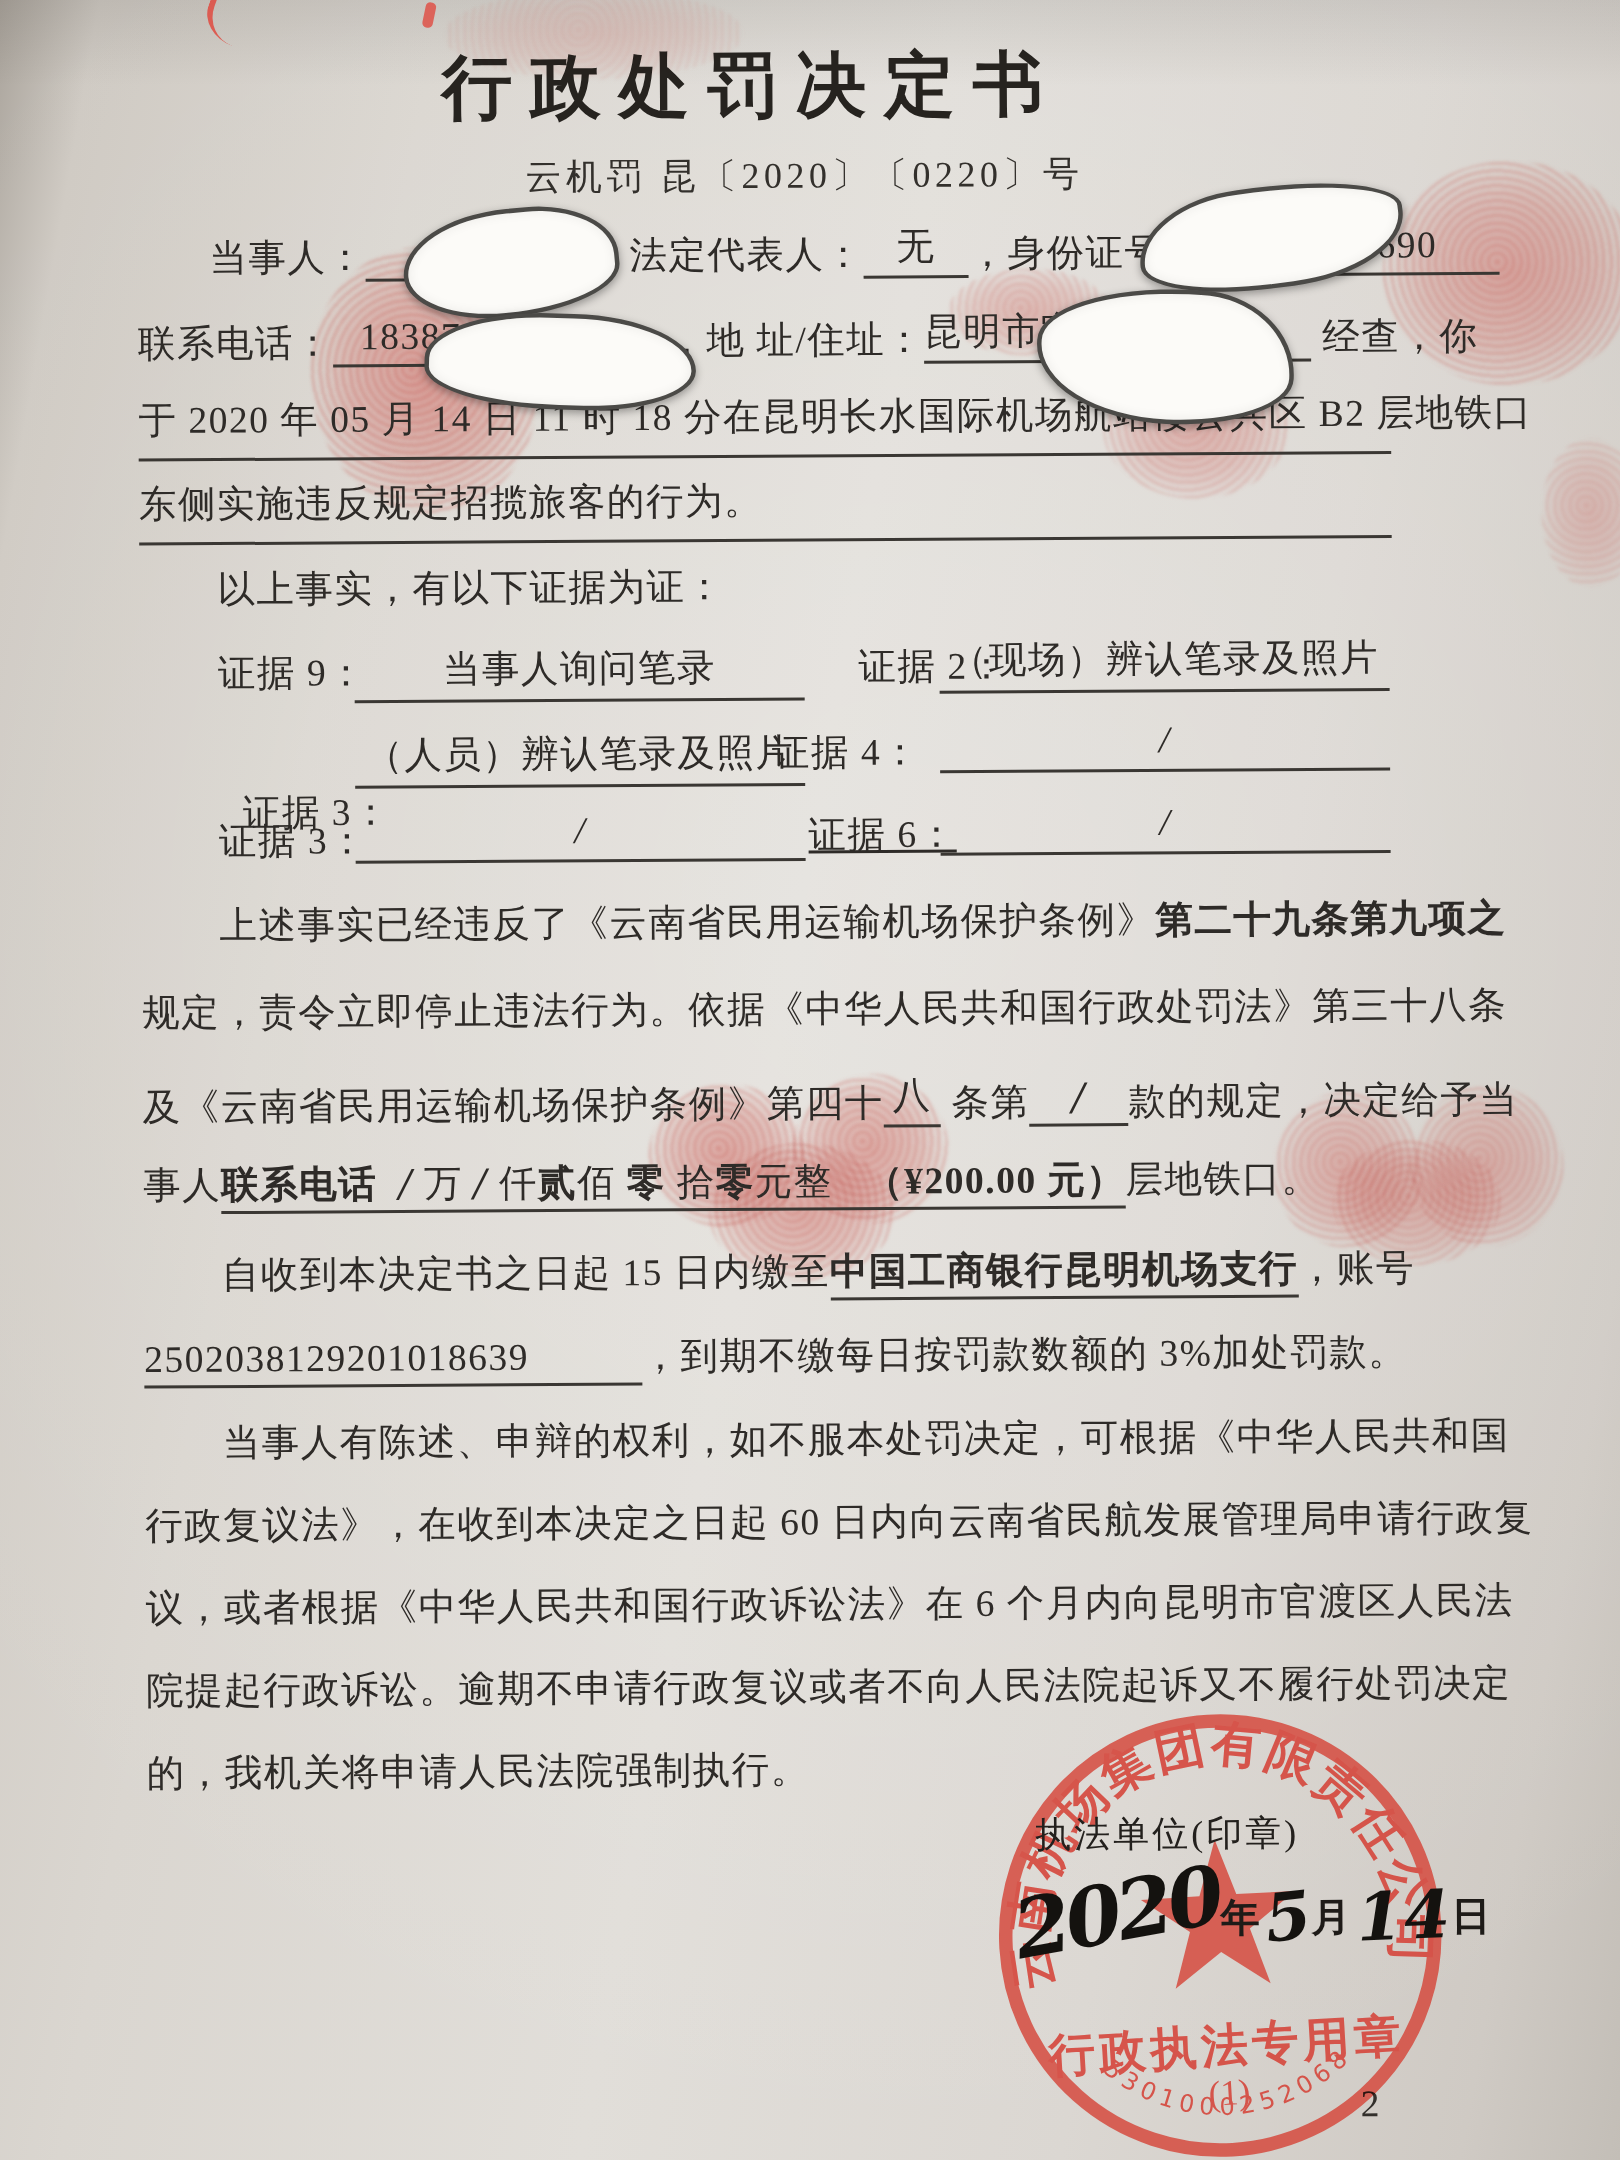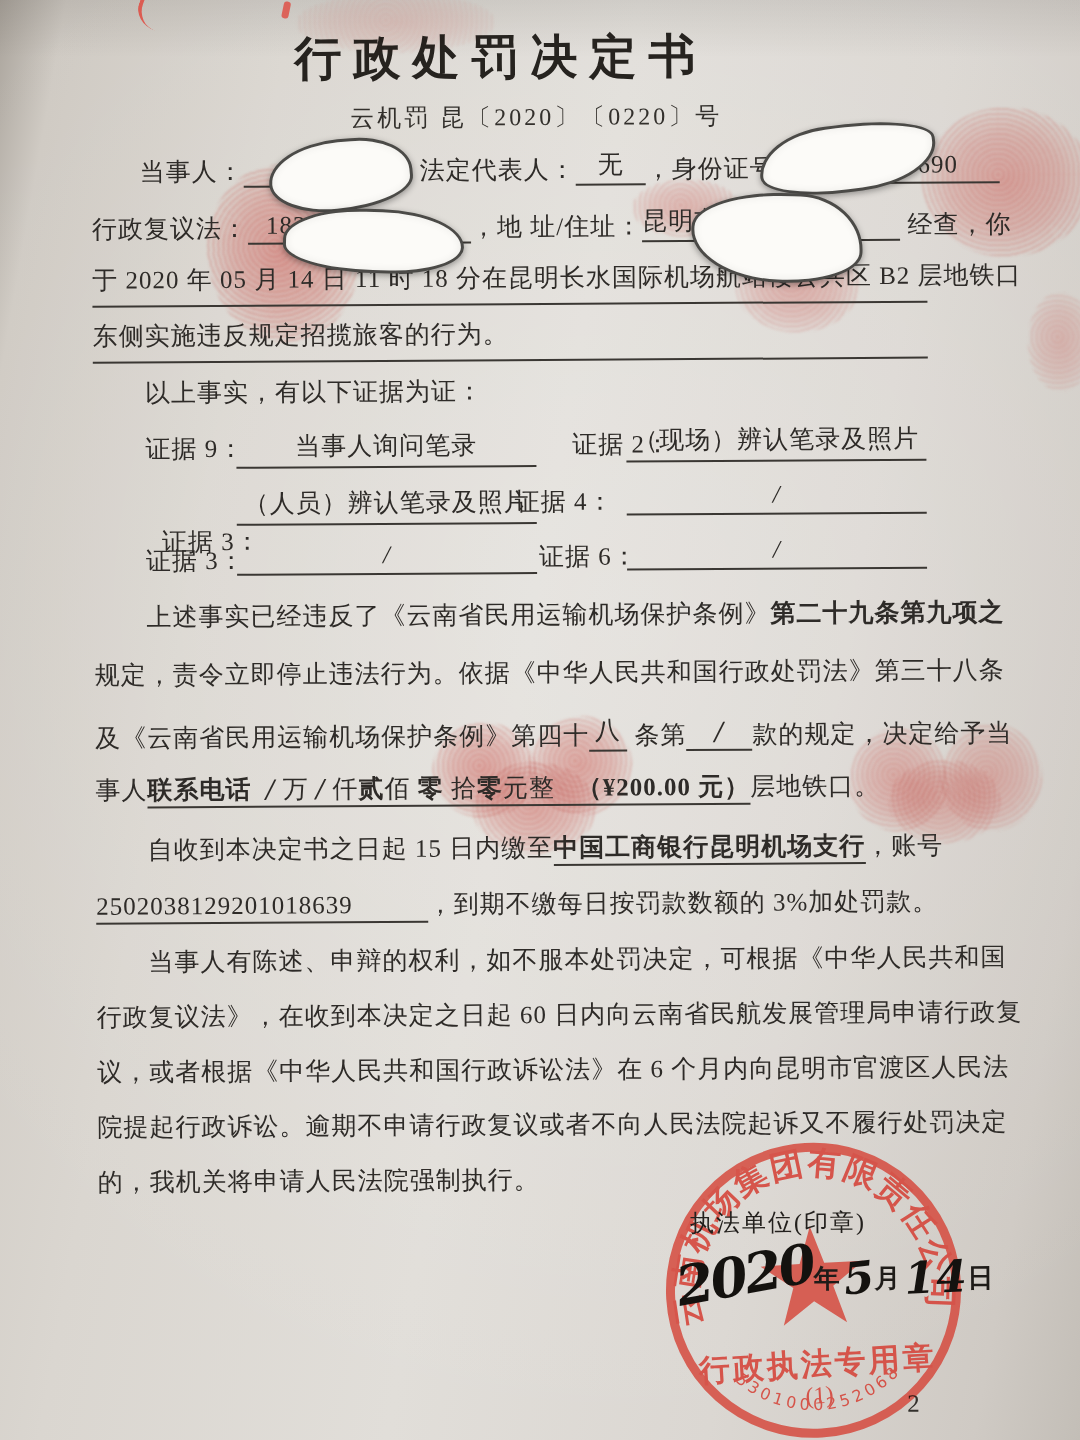--- a/index.html
+++ b/index.html
@@ -64,21 +64,21 @@
     <div class="penmark pm2"></div>
 
     <div class="title">行政处罚决定书</div>
     <div class="docnum">云机罚 昆〔2020〕〔0220〕号</div>
 
     <div class="line z3" style="top:148px;left:143px;width:840px;">
       <span>当事人：</span><span class="blank" style="width:150px;">牟</span><span>，法定代表人：</span><span class="blank" style="width:70px;">无</span><span>，身份证号码:</span><span class="blank" style="width:190px;text-align:left;">53223319690</span>
     </div>
 
     <div class="line z3" style="top:205px;">
-      <span>行政复议法：</span><span class="blank" style="width:205px;text-align:left;padding-left:18px;">183871</span><span>，地 址/住址：</span><span class="blank" style="width:258px;text-align:left;">昆明市官渡区福</span>&nbsp;<span>经查，你</span>
+      <span>联系电话：</span><span class="blank" style="width:205px;text-align:left;padding-left:18px;">183871</span><span>，地 址/住址：</span><span class="blank" style="width:258px;text-align:left;">昆明市官渡区福</span>&nbsp;<span>经查，你</span>
     </div>
 
     <div class="line z3" style="top:261px;">
       <span class="fullul">于 2020 年 05 月 14 日 11 时 18 分在昆明长水国际机场航站楼公共区 B2 层地铁口</span>
     </div>
     <div class="line z3" style="top:317px;">
       <span class="fullul">东侧实施违反规定招揽旅客的行为。</span>
     </div>
 
     <div class="line ind z3" style="top:374px;">以上事实，有以下证据为证：</div>
@@ -91,21 +91,21 @@
     </div>
     <div>
       <span class="evlabel z3" style="left:163px;top:487px;margin-top:36px;">证据 3：</span>
       <span class="evblank z3" style="left:238px;top:485px;width:300px;">（人员）辨认笔录及照片</span>
       <span class="evlabel z3" style="left:516px;top:485px;">证据 4：</span>
       <span class="evblank z3" style="left:628px;top:482px;width:300px;font-style:italic;">/</span>
     </div>
     <div>
       <span class="evlabel z3" style="left:147px;top:542px;">证据 3：</span>
       <span class="evblank z3" style="left:238px;top:540px;width:300px;font-style:italic;">/</span>
-      <span class="evlabel z3" style="left:540px;top:540px;">证据 6：</span>
+      <span class="evlabel z3" style="left:540px;top:540px;text-decoration:underline;">证据 6：</span>
       <span class="evblank z3" style="left:628px;top:537px;width:300px;font-style:italic;">/</span>
     </div>
 
     <div class="line ind z3" style="top:598px;">
       <span>上述事实已经违反了《云南省民用运输机场保护条例》</span><span class="b">第二十九条第九项之</span>
     </div>
     <div class="line z3" style="top:656px;">规定，责令立即停止违法行为。依据《中华人民共和国行政处罚法》第三十八条</div>
     <div class="line z3" style="top:714px;">
       <span>及《云南省民用运输机场保护条例》第四十</span><span class="blank" style="width:38px;">八</span>&nbsp;<span>条第</span><span class="blank hand" style="width:66px;">/</span><span>款的规定，决定给予当</span>
     </div>

